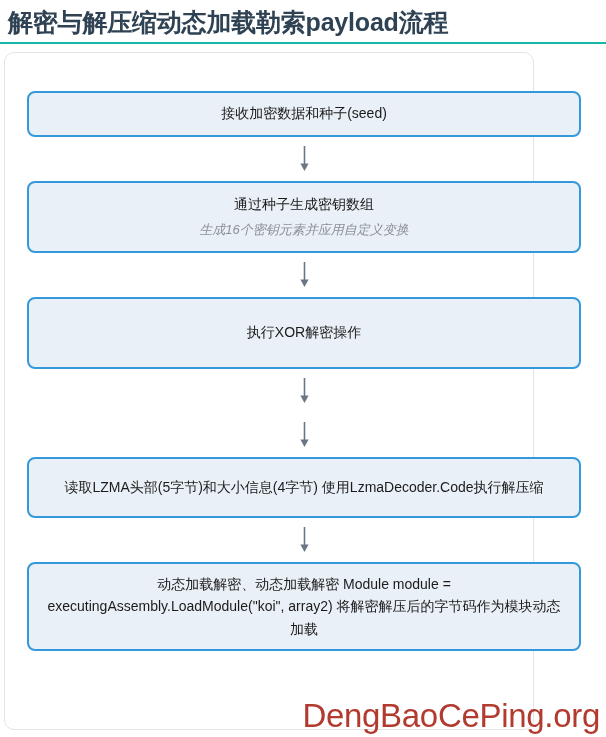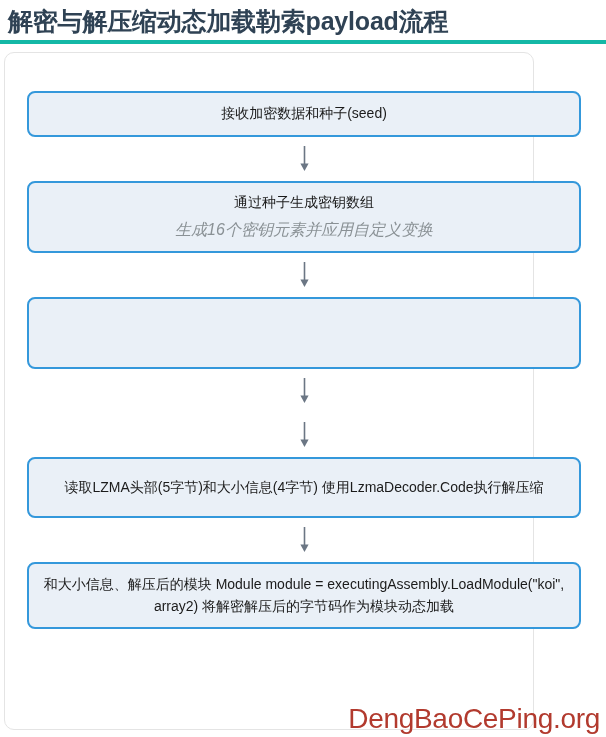--- a/index.html
+++ b/index.html
@@ -13,21 +13,21 @@
     font-family: "Liberation Sans", "DejaVu Sans", sans-serif;
     overflow: hidden;
     position: relative;
   }
 
   
   .page-header {
     height: 44px;
     box-sizing: border-box;
     padding: 4px 8px 0 8px;
-    border-bottom: 4px solid #14b8a6;
+    border-bottom: 2px solid #14b8a6;
     display: flex;
     align-items: center;
   }
   .page-title {
     font-size: 25px;
     font-weight: bold;
     color: #2f4254;
     letter-spacing: -0.2px;
     white-space: nowrap;
     line-height: 1.1;
@@ -67,21 +67,21 @@
     justify-content: center;
     text-align: center;
     padding: 9px 14px;
   }
   .flow-step .step-title {
     font-size: 14px;
     color: #1b1b1b;
     line-height: 1.55;
   }
   .flow-step .step-sub {
-    font-size: 16px;
+    font-size: 13px;
     font-style: italic;
     color: #8a9195;
     line-height: 1.5;
     margin-top: 4px;
   }
   .flow-step.tall .step-title {
     line-height: 1.6;
   }
 
   
@@ -100,21 +100,21 @@
     line-height: 1;
     font-family: "DejaVu Sans", sans-serif;
   }
   .flow-arrow svg { display: block; }
 
   
   .watermark {
     position: absolute;
     right: 6px;
     bottom: 2px;
-    font-size: 28px;
+    font-size: 33px;
     color: #b23a2e;
     font-family: "Liberation Sans", "DejaVu Sans", sans-serif;
     letter-spacing: -0.3px;
     white-space: nowrap;
   }
 </style>
 </head>
 <body>
 
 <div class="page-header">
@@ -139,20 +139,21 @@
       <div class="step-sub">生成16个密钥元素并应用自定义变换</div>
     </div>
     <div class="flow-arrow">
       <svg width="11" height="26" viewBox="0 0 11 26" aria-hidden="true">
         <line x1="5.5" y1="0" x2="5.5" y2="19" stroke="#6b7684" stroke-width="1.6"></line>
         <polygon points="5.5,25 1.4,17.5 9.6,17.5" fill="#6b7684"></polygon>
       </svg>
     </div>
 
     <div class="flow-step h72">
+      <div class="step-title">执行XOR解密操作</div>
     </div>
     <div class="flow-arrow">
       <svg width="11" height="26" viewBox="0 0 11 26" aria-hidden="true">
         <line x1="5.5" y1="0" x2="5.5" y2="19" stroke="#6b7684" stroke-width="1.6"></line>
         <polygon points="5.5,25 1.4,17.5 9.6,17.5" fill="#6b7684"></polygon>
       </svg>
     </div>
 
     <div class="flow-arrow">
       <svg width="11" height="26" viewBox="0 0 11 26" aria-hidden="true">
@@ -165,19 +166,19 @@
       <div class="step-title">读取LZMA头部(5字节)和大小信息(4字节) 使用LzmaDecoder.Code执行解压缩</div>
     </div>
     <div class="flow-arrow">
       <svg width="11" height="26" viewBox="0 0 11 26" aria-hidden="true">
         <line x1="5.5" y1="0" x2="5.5" y2="19" stroke="#6b7684" stroke-width="1.6"></line>
         <polygon points="5.5,25 1.4,17.5 9.6,17.5" fill="#6b7684"></polygon>
       </svg>
     </div>
 
     <div class="flow-step tall">
-      <div class="step-title">和大小信息、解压后的模块 Module module = executingAssembly.LoadModule("koi", array2) 将解密解压后的字节码作为模块动态加载</div>
+      <div class="step-title">动态加载解密、动态加载解密 Module module = executingAssembly.LoadModule("koi", array2) 将解密解压后的字节码作为模块动态加载</div>
     </div>
 
   </div>
 </div>
 
 <div class="watermark">DengBaoCePing.org</div>
 
 </body></html>

